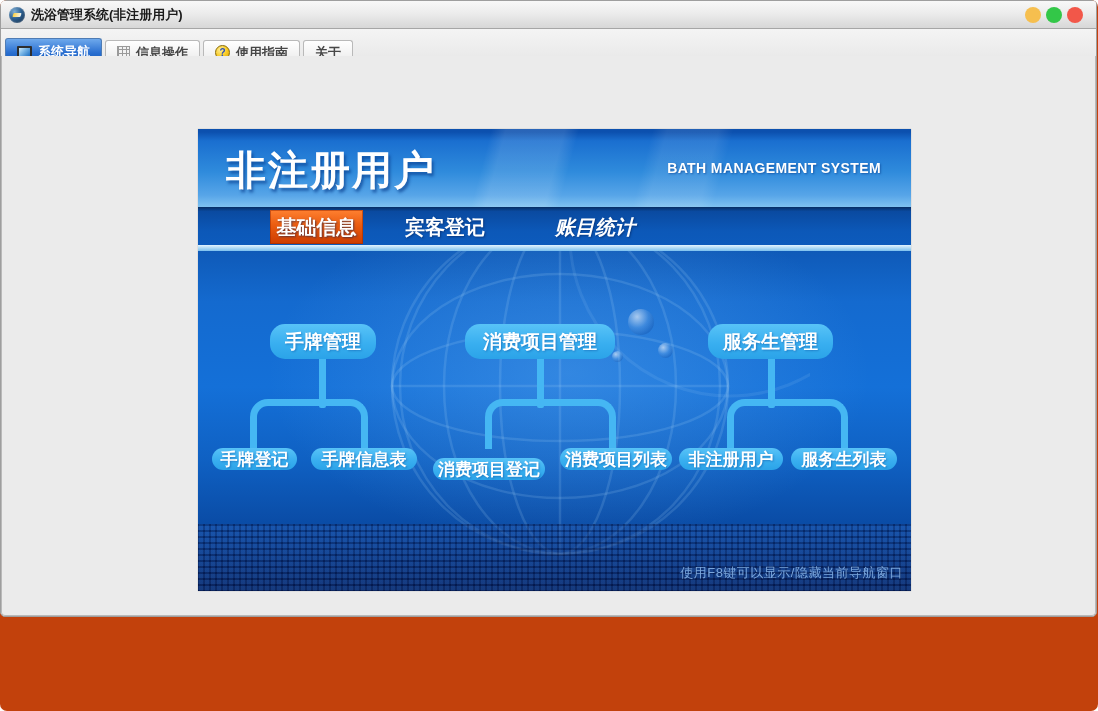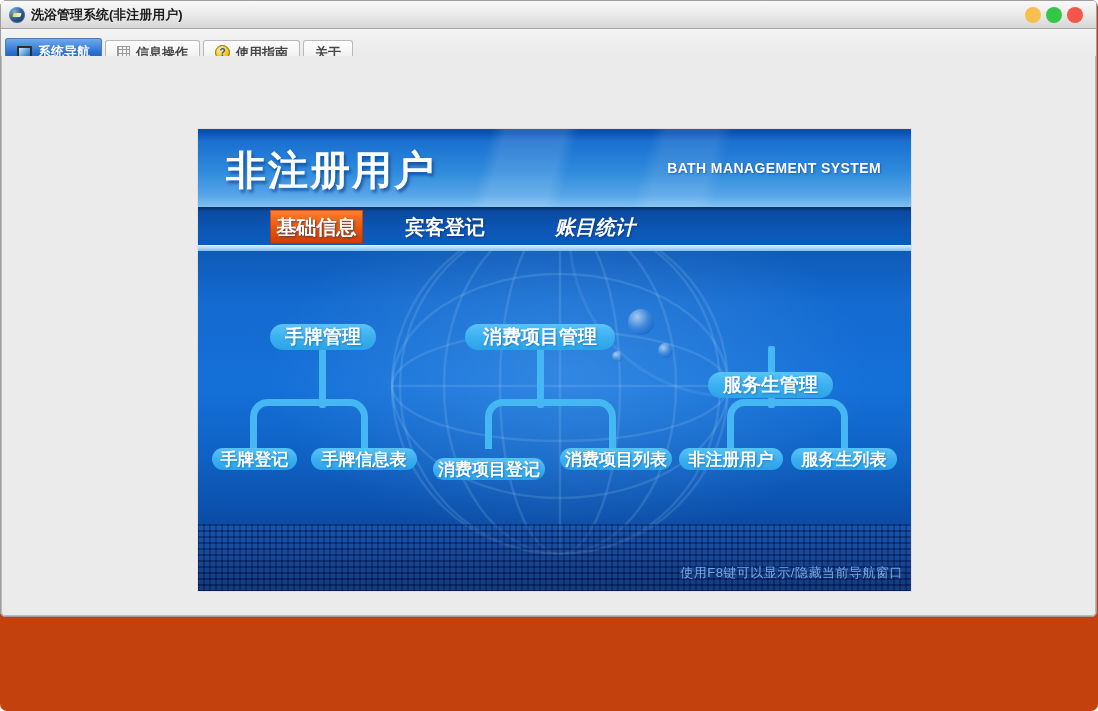--- a/index.html
+++ b/index.html
@@ -95,25 +95,25 @@
     border:7px solid #45b7f3; border-bottom:none; border-radius:18px 18px 0 0; }
   .bracket.b1 { left:52px;  width:118px; }
   .bracket.b2 { left:287px; width:131px; }
   .bracket.b3 { left:529px; width:121px; }
 
   
   .node { position:absolute; display:flex; align-items:center; justify-content:center;
     color:#ffffff; font-weight:bold; cursor:pointer; z-index:3;
     background:linear-gradient(180deg,#58c3f7 0%,#39aff0 55%,#2ba3e8 100%);
     text-shadow:1px 1px 2px rgba(10,70,150,.45); }
-  .node.parent { top:73px; height:26px; border-radius:15px; font-size:19px; }
+  .node.parent { top:73px; height:35px; border-radius:15px; font-size:19px; }
   .node.child  { top:197px; height:22px; border-radius:15px; font-size:17px; }
   .node.p1 { left:72px;  width:106px; }
   .node.p2 { left:267px; width:150px; }
-  .node.p3 { left:510px; width:125px;margin-top:48px; }
+  .node.p3 { left:510px; width:125px; }
   .node.c1 { left:14px;  width:85px; }
   .node.c2 { left:113px; width:106px; }
   .node.c3 { left:235px; width:112px;margin-top:10px; }
   .node.c4 { left:362px; width:112px; }
   .node.c5 { left:481px; width:104px; }
   .node.c6 { left:593px; width:106px; }
 
   .checker { position:absolute; left:0; right:0; bottom:0; height:67px; z-index:1;
     background-image:
       repeating-linear-gradient(0deg, rgba(3,16,60,.30) 0 1px, rgba(60,120,210,.16) 1px 5px, rgba(3,16,60,.30) 5px 6px),

